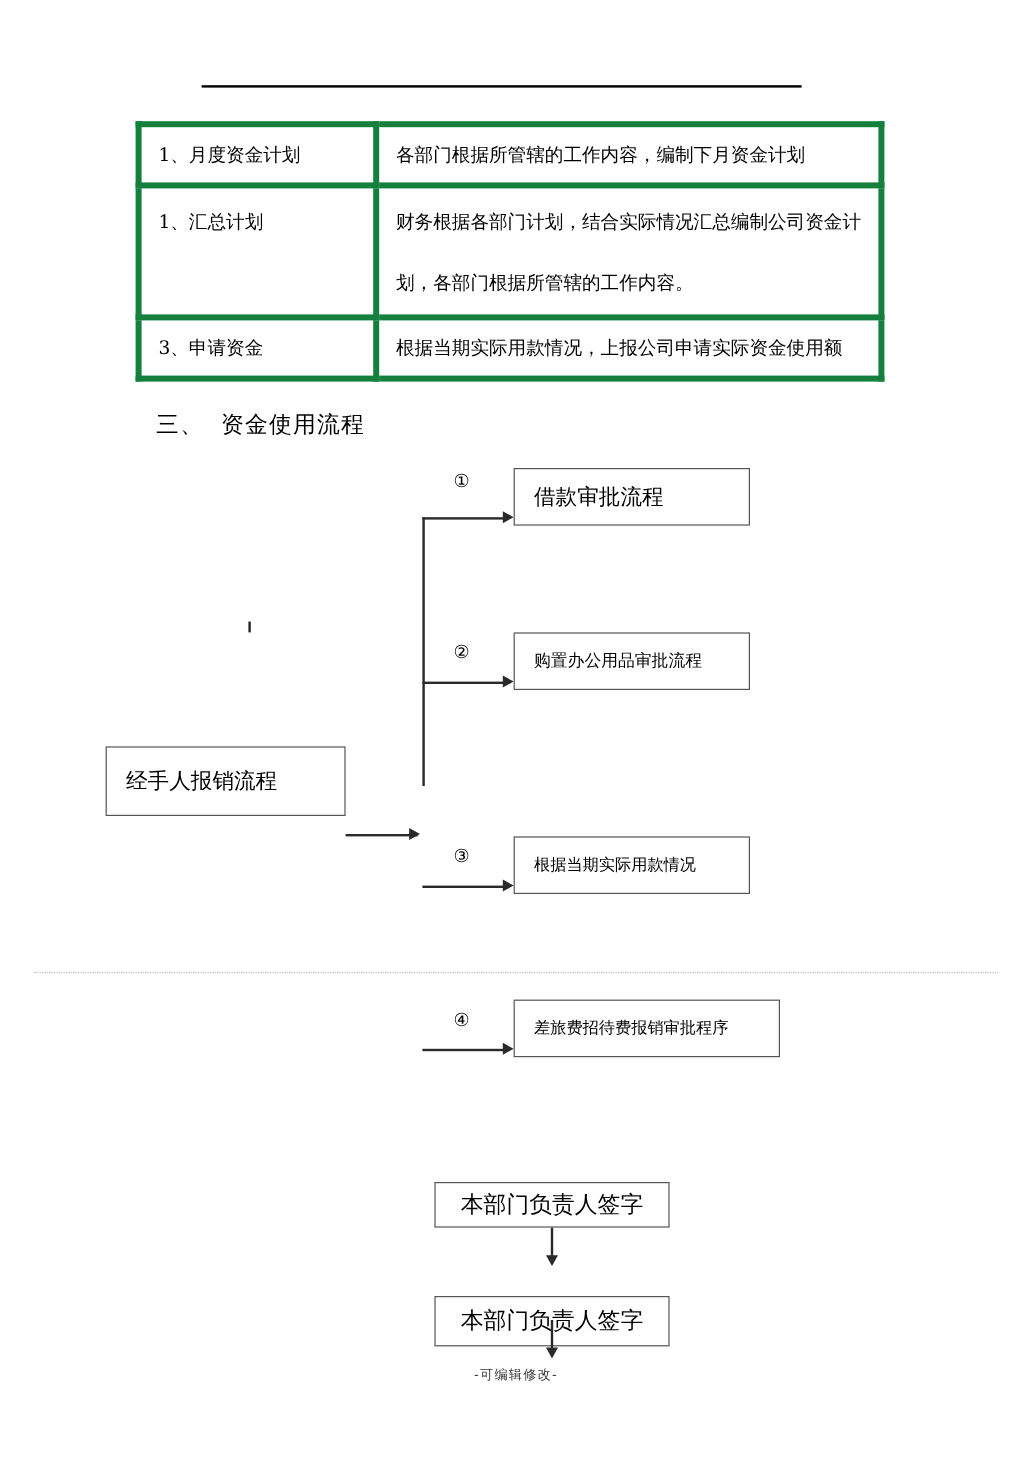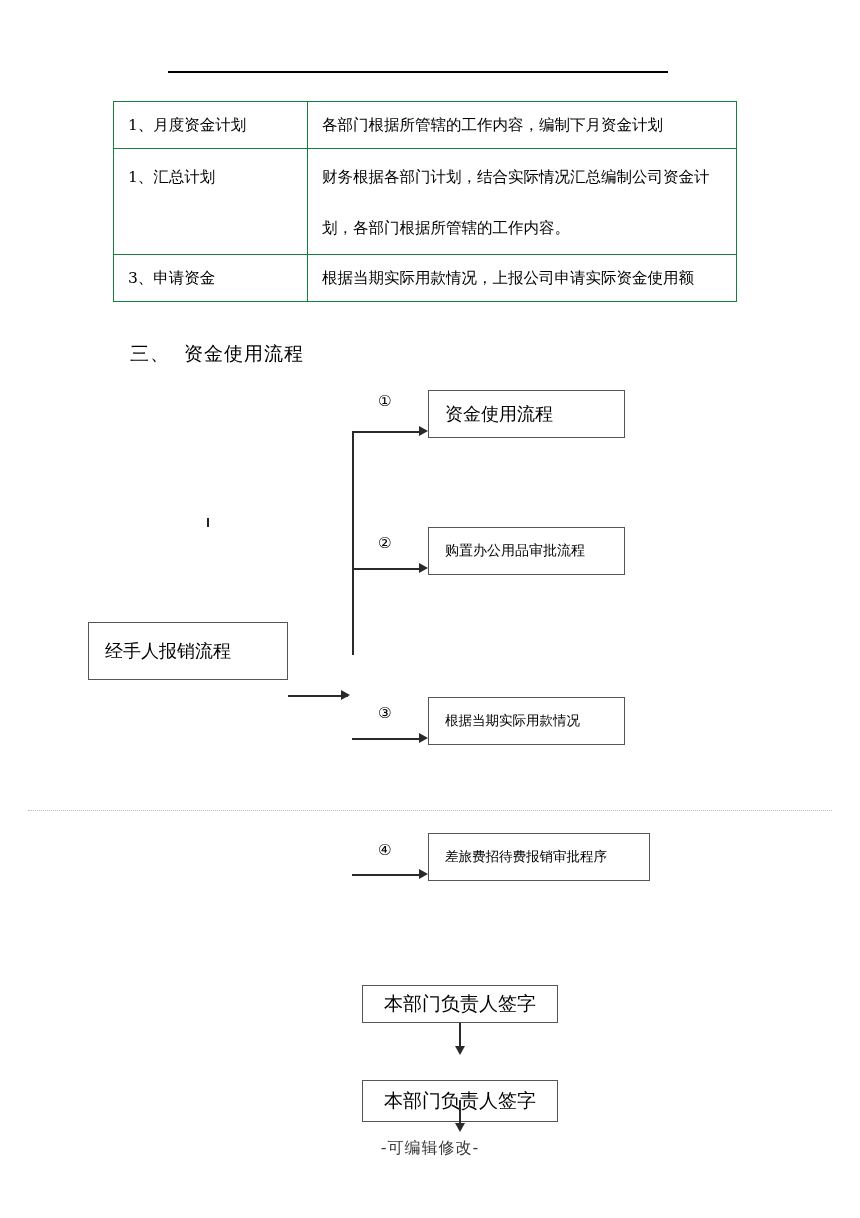--- a/index.html
+++ b/index.html
@@ -31,21 +31,21 @@
 
   
   #plan-table {
     left: 113px;
     top: 101px;
     width: 624px;
     border-collapse: collapse;
     table-layout: fixed;
   }
   #plan-table td {
-    border: 1px solid #15803d;
+    border: 5px solid #15803d;
     padding: 0 14px;
     vertical-align: middle;
     font-family: "DejaVu Serif", "Liberation Serif", serif;
     font-size: 15.5px;
     line-height: 1.85;
     color: #000;
   }
   #plan-table td.col-label { width: 165px; }
   #plan-table tr.r1 td { height: 46px; }
   #plan-table tr.r2 td { height: 91px; }
@@ -154,21 +154,21 @@
   
   #stray-mark {
     left: 207px; top: 518px; width: 2px; height: 9px; background: #222;
   }
 
   
   #footer {
     left: 0; top: 1138px; width: 860px;
     text-align: center;
     font-family: "DejaVu Sans", "Liberation Sans", sans-serif;
-    font-size: 16px;
+    font-size: 11px;
     color: #3a3a3a;
     letter-spacing: 1px;
   }
 </style>
 </head>
 <body>
 
 <div id="page">
 
   <div id="top-rule" class="abs"></div>
@@ -214,21 +214,21 @@
   <div id="ah-2" class="abs arrowhead"></div>
   <div id="ah-3" class="abs arrowhead"></div>
   <div id="ah-4" class="abs arrowhead"></div>
   <div id="ah-source" class="abs arrowhead"></div>
 
   <div id="num-1" class="abs circnum">①</div>
   <div id="num-2" class="abs circnum">②</div>
   <div id="num-3" class="abs circnum">③</div>
   <div id="num-4" class="abs circnum">④</div>
 
-  <div id="box-1" class="abs flowbox left-pad">资金使用流程</div>
+  <div id="box-1" class="abs flowbox left-pad">借款审批流程</div>
   <div id="box-2" class="abs flowbox left-pad">购置办公用品审批流程</div>
   <div id="box-3" class="abs flowbox left-pad">根据当期实际用款情况</div>
   <div id="box-4" class="abs flowbox left-pad">差旅费招待费报销审批程序</div>
 
   <div id="page-break" class="abs"></div>
 
 
   <div id="box-step-1" class="abs flowbox center">本部门负责人签字</div>
   <div id="conn-a" class="abs vline-down"></div>
   <div id="ahd-a" class="abs arrowhead-down"></div>

